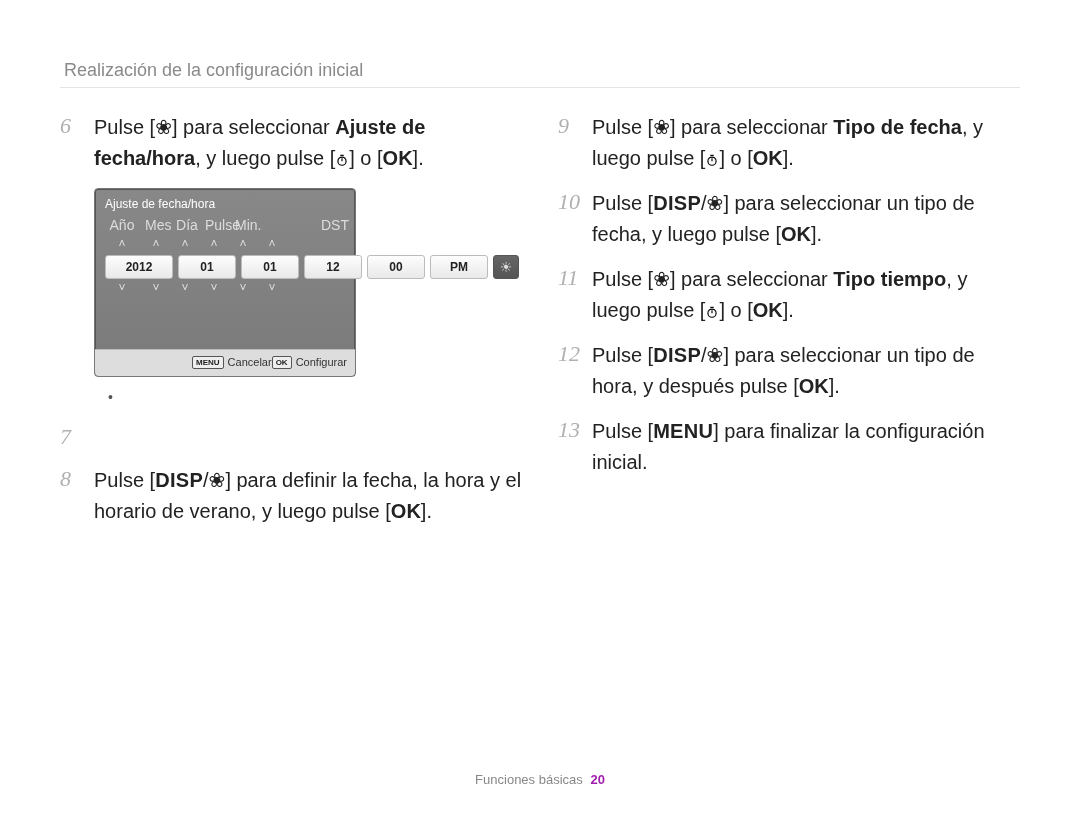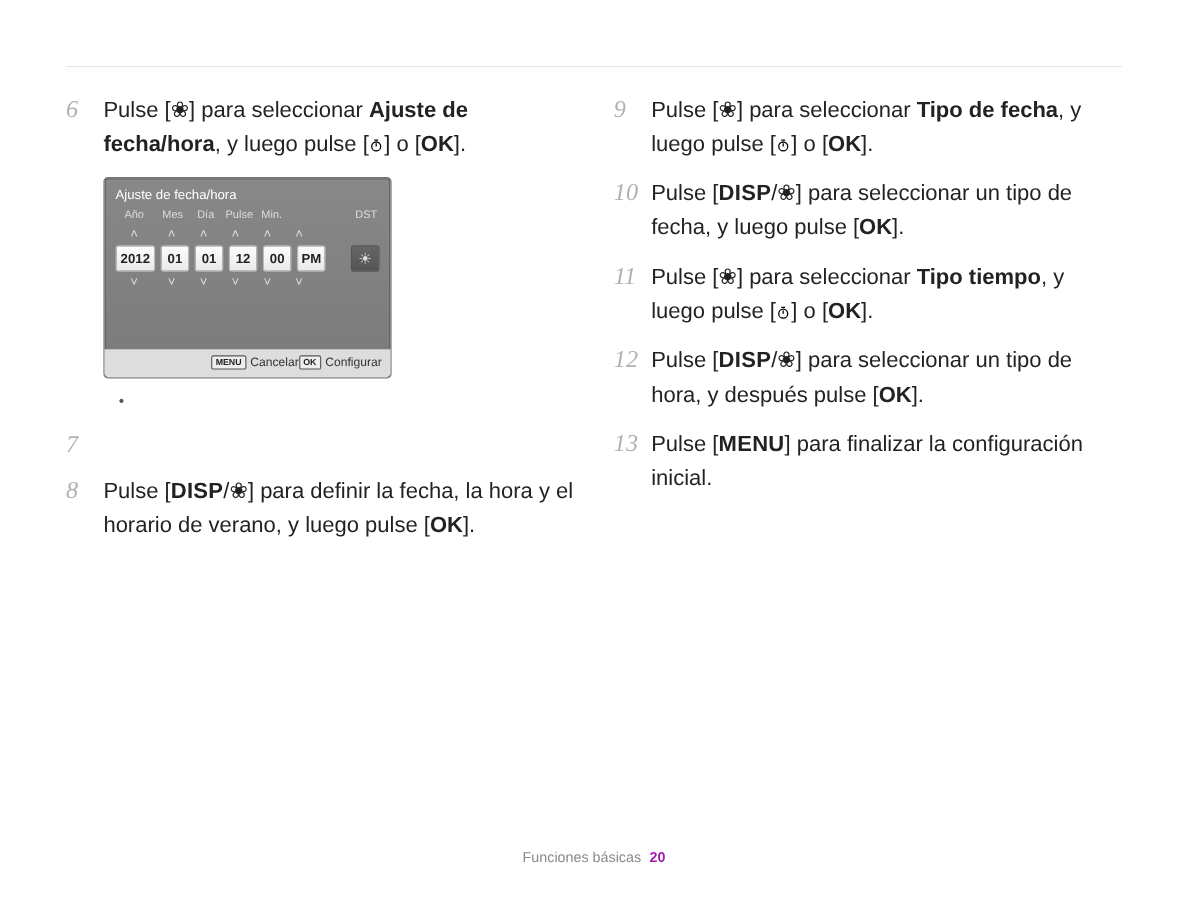--- a/index.html
+++ b/index.html
@@ -11,43 +11,44 @@
   .step{display:flex;align-items:flex-start;margin-bottom:14px}
   .num{color:#b0b0b0;font-style:italic;font-family:Georgia,'Times New Roman',serif;font-size:22px;width:34px;flex:0 0 34px;text-align:left;line-height:1.25}
   .body{font-size:20px;line-height:1.55;color:#222;flex:1}
   .body b{font-weight:700}
   .icn{display:inline-block;min-width:14px;text-align:center}
   .ok{font-weight:700;font-family:Arial,Helvetica,sans-serif}
   .disp{font-weight:700;letter-spacing:0.3px}
   .menu{font-weight:700;letter-spacing:0.3px}
   .screen{width:260px;border:1px solid #777;background:linear-gradient(#888,#7a7a7a);border-radius:4px;margin:10px 0 12px 34px;color:#fff;font-size:12px;box-shadow:0 0 0 1px #555 inset}
   .screen-title{padding:8px 10px 6px 10px;color:#fff;font-size:12px}
-  .screen-head{display:flex;gap:6px;padding:0 10px 4px 10px;color:#ddd;font-size:10px}
+  .screen-head{display:flex;gap:6px;padding:0 10px 4px 10px;color:#ddd;font-size:14px}
   .screen-head span{flex:0 0 auto;text-align:center}
   .w34{width:34px}.w24{width:24px}
   .spin-row{display:flex;gap:5px;padding:0 10px 2px 10px}
   .arrow-row{display:flex;gap:5px;padding:0 10px 4px 10px}
-  .cell{background:linear-gradient(#fdfdfd,#e9e9e9);border:1px solid #bbb;border-radius:3px;color:#222;font-weight:700;font-size:12px;text-align:center;padding:4px 0}
+  .cell{background:linear-gradient(#fdfdfd,#e9e9e9);border:1px solid #bbb;border-radius:3px;color:#222;font-weight:700;font-size:12px;text-align:center;padding:4px 16px}
   .cell34{flex:0 0 34px}.cell24{flex:0 0 24px}
   .cell-dst{flex:0 0 24px;display:flex;align-items:center;justify-content:center;background:linear-gradient(#666,#555);border:1px solid #555;border-radius:3px;color:#ddd;font-size:14px}
   .ar{flex:0 0 24px;text-align:center;color:#ddd;font-size:12px}
   .ar34{flex:0 0 34px;text-align:center;color:#ddd;font-size:12px}
   .screen-footer{display:flex;justify-content:flex-end;background:#ddd;color:#333;font-size:11px;padding:6px 8px;border-top:1px solid #bbb;border-radius:0 0 4px 4px}
   .screen-footer .kbox{display:inline-block;border:1px solid #555;background:#eee;font-size:8px;font-weight:700;padding:1px 3px;border-radius:2px;margin-right:4px;color:#222;position:relative;top:-1px}
   .note{display:flex;gap:8px;margin:6px 0 18px 48px;color:#555;font-size:14px}
   .note .dot{flex:0 0 auto}
   .footer{position:absolute;bottom:28px;left:0;right:0;text-align:center;color:#888;font-size:13px}
   .footer .pg{color:#a21caf;font-weight:600;margin-left:4px}
   .flower{font-family:'Segoe UI Symbol','Apple Symbols',Arial,sans-serif}
   svg.icon{width:14px;height:14px;vertical-align:-2px}
 </style>
 </head>
 <body>
 <div class="page">
 
+  <div class="header">Realización de la configuración inicial</div>
   <hr class="rule">
 
   <div class="cols">
 
     <div class="col">
 
       <div class="step">
         <div class="num">6</div>
         <div class="body">
           <span>Pulse</span><span> [</span><span class="icn flower">❀</span><span>] para seleccionar </span><b>Ajuste de fecha/hora</b><span>, y luego pulse [</span><span class="icn"><svg class="icon" viewBox="0 0 24 24">

